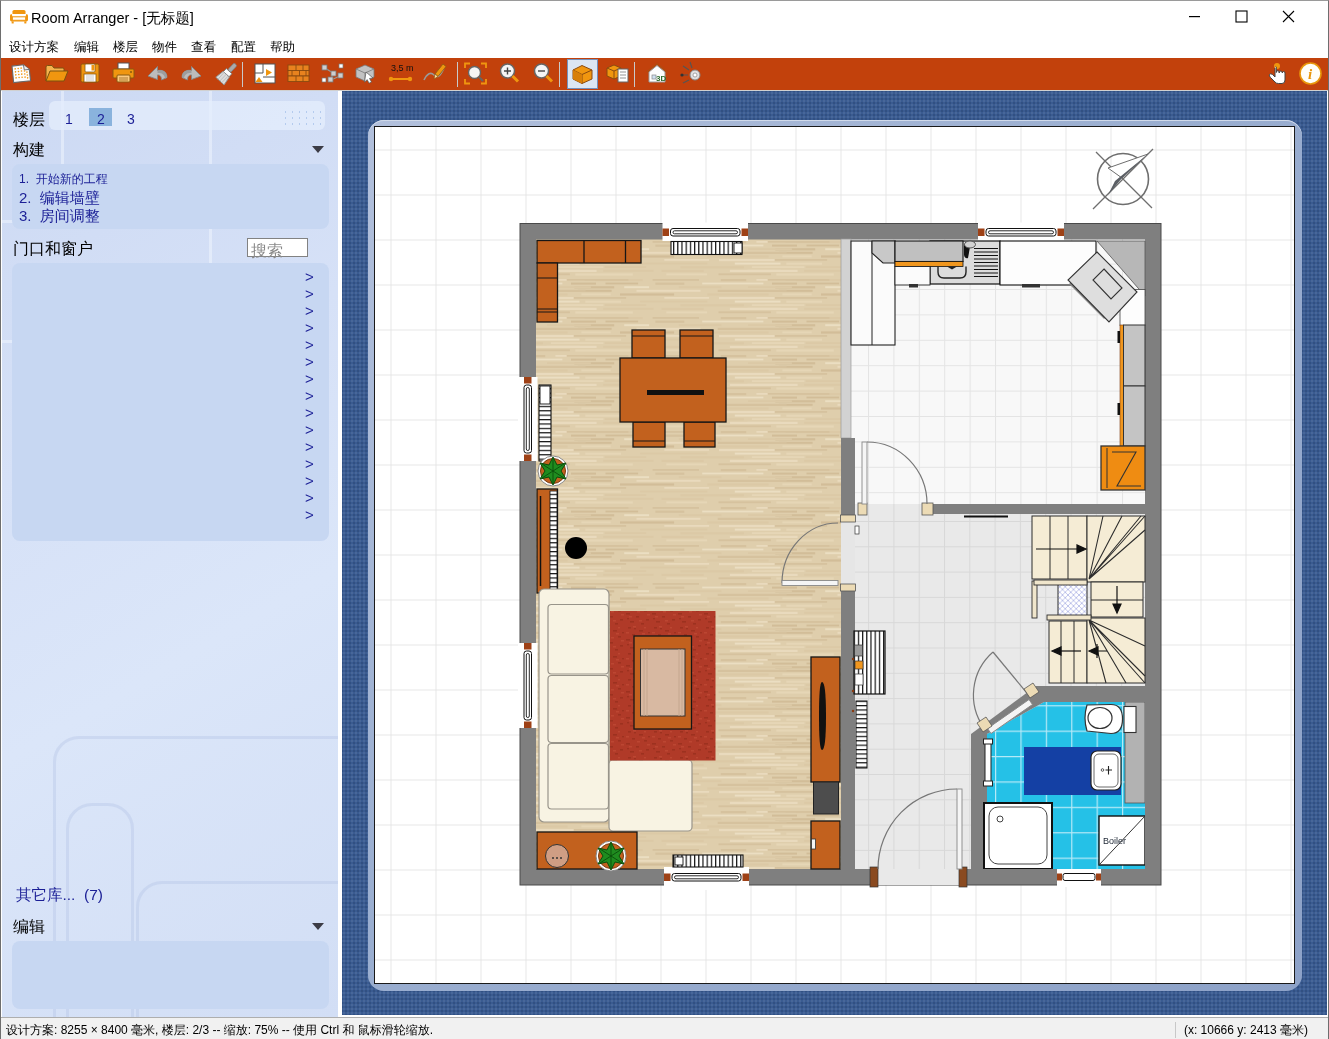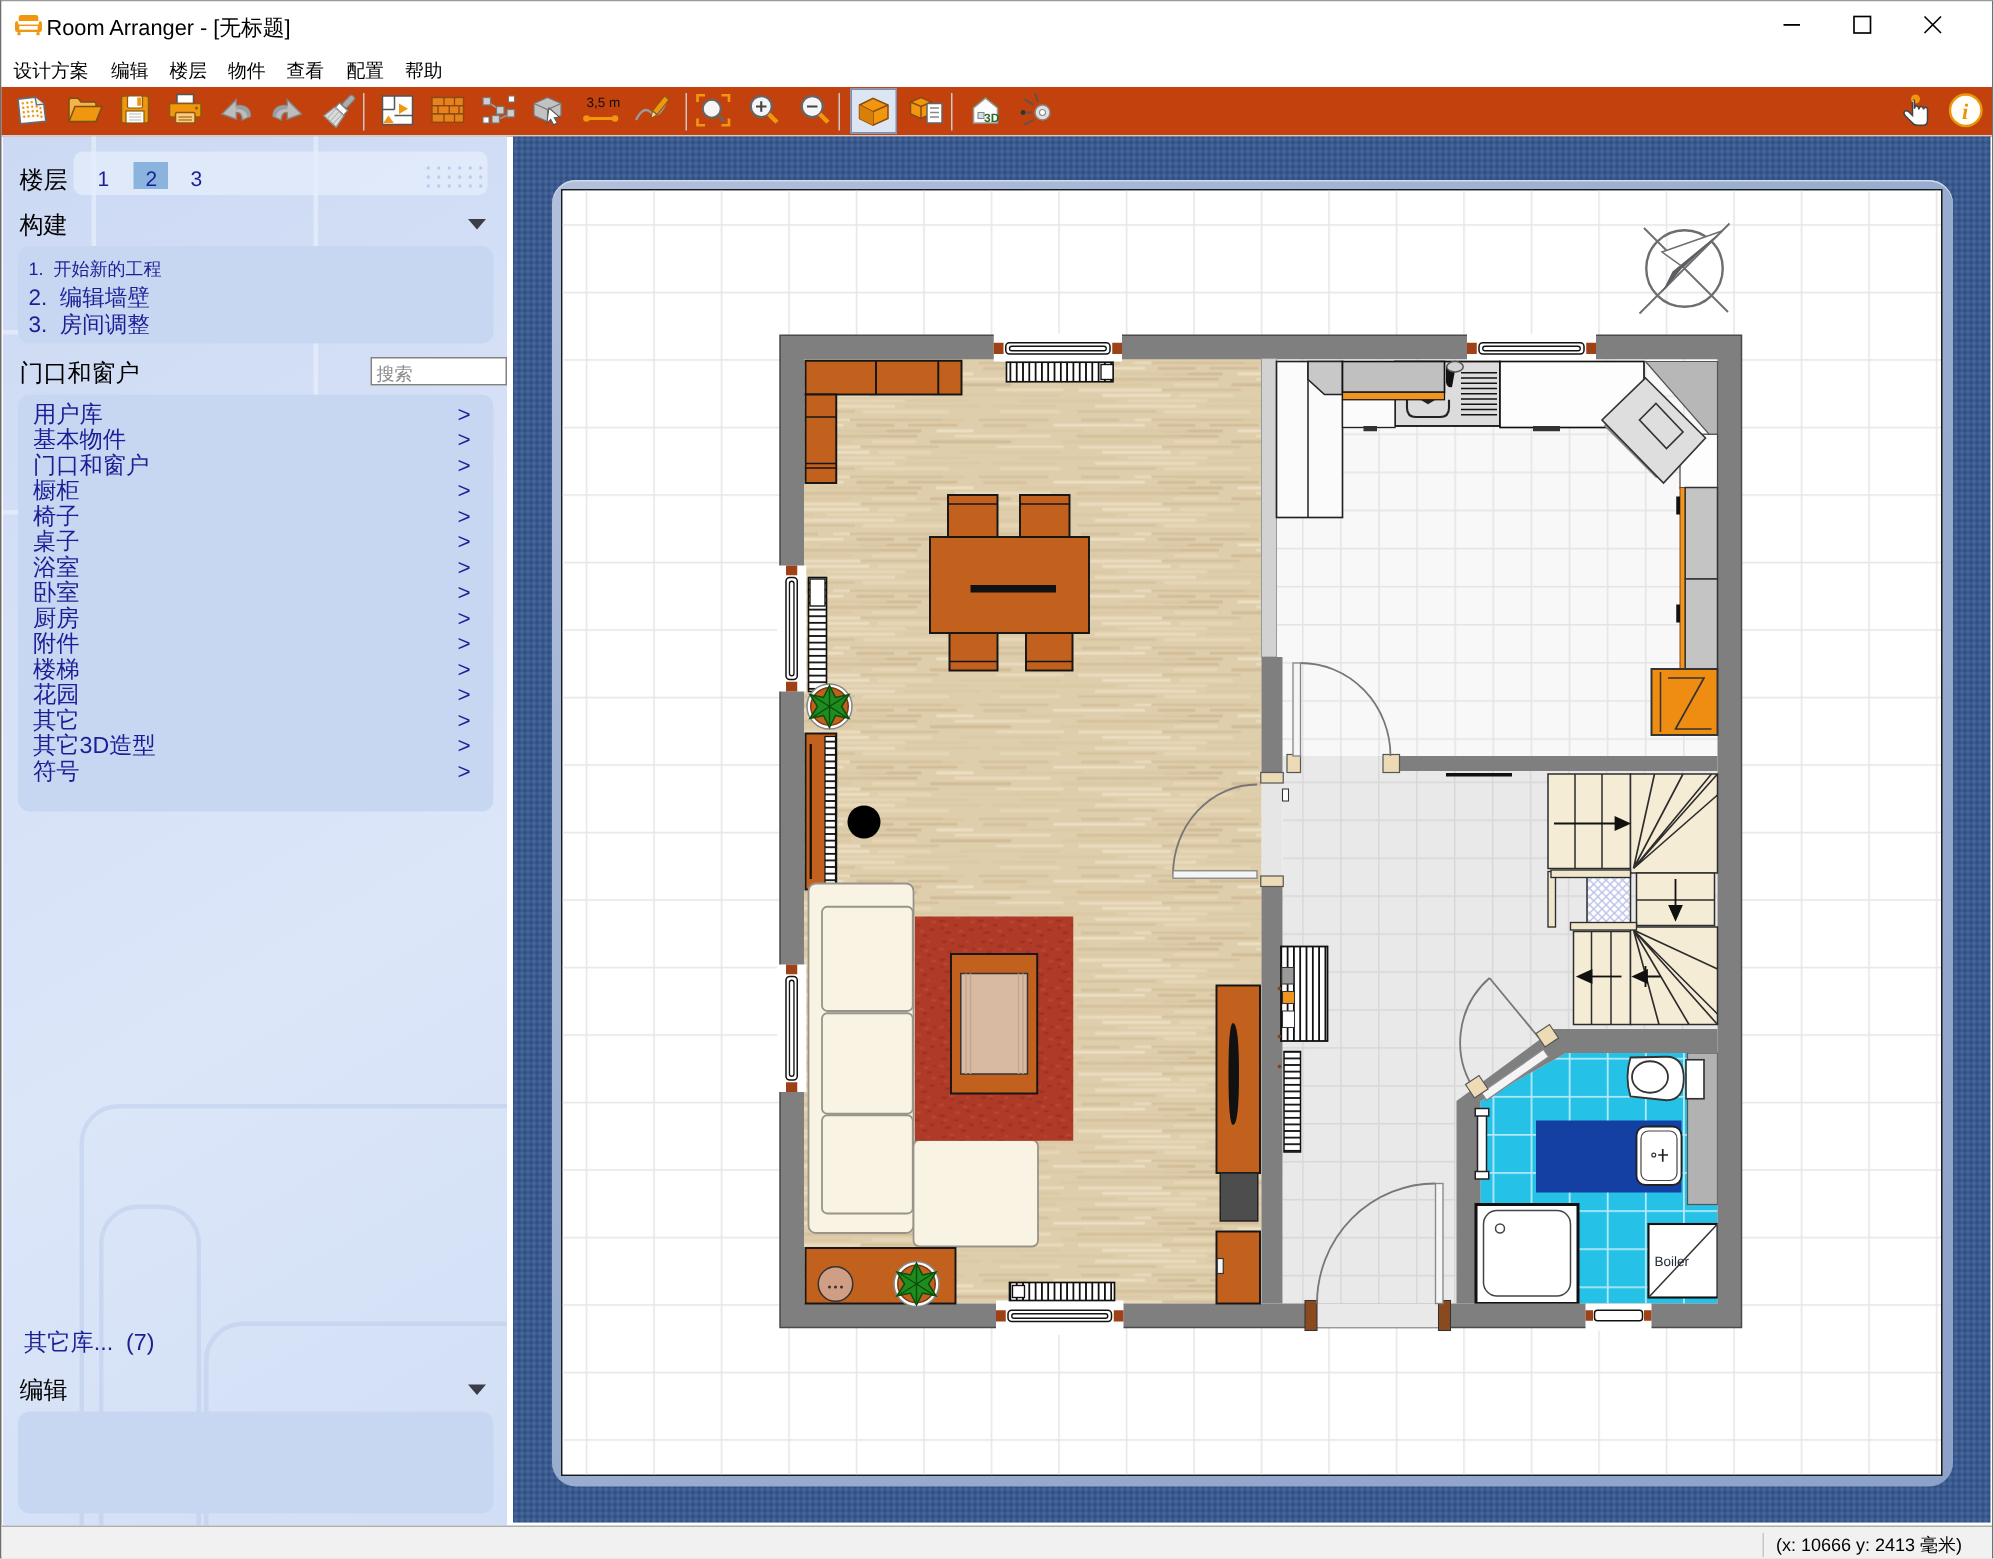--- a/index.html
+++ b/index.html
@@ -235,39 +235,22 @@
     <div style="position:absolute;left:87px;top:17px;width:23px;height:18px;background:#8ab3dd"></div>
     <div class="navy" style="position:absolute;left:95px;top:20px;font-size:14px">2</div>
     <div class="navy" style="position:absolute;left:125px;top:20px;font-size:14px">3</div>
     <div class="hdr" style="left:11px;top:49px">构建</div>
     <div class="tri" style="left:310px;top:55px"></div>
     <div class="pbox" style="top:73px;height:65px"></div>
     <div class="navy" style="position:absolute;left:17px;top:80px;font-size:12px">1.&nbsp;&nbsp;开始新的工程</div>
     <div class="navy" style="position:absolute;left:17px;top:98px;font-size:15px">2.&nbsp;&nbsp;编辑墙壁</div>
     <div class="navy" style="position:absolute;left:17px;top:116px;font-size:15px">3.&nbsp;&nbsp;房间调整</div>
     <div class="hdr" style="left:11px;top:148px">门口和窗户</div>
-    <div style="position:absolute;left:245px;top:147px;width:91px;height:19px;background:#fff;border:1px solid #828282;font-size:12px;color:#8a8a8a;padding:2px 0 0 3px">搜索</div>
+    <div style="position:absolute;left:245px;top:147px;width:61px;height:19px;background:#fff;border:1px solid #828282;font-size:16px;color:#8a8a8a;padding:2px 0 0 3px">搜索</div>
     <div class="pbox" style="top:172px;height:278px"></div>
-    <div id="cats" class="navy" style="position:absolute;left:20px;top:177px;font-size:15.5px;line-height:17px;width:300px">
-      <div>用户库</div>
-        <div>基本物件</div>
-        <div>门口和窗户</div>
-        <div>橱柜</div>
-        <div>椅子</div>
-        <div>桌子</div>
-        <div>浴室</div>
-        <div>卧室</div>
-        <div>厨房</div>
-        <div>附件</div>
-        <div>楼梯</div>
-        <div>花园</div>
-        <div>其它</div>
-        <div>其它3D造型</div>
-        <div>符号</div>
-    </div>
     <div class="navy" style="position:absolute;left:303px;top:177px;font-size:15px;line-height:17px">&gt;<br>&gt;<br>&gt;<br>&gt;<br>&gt;<br>&gt;<br>&gt;<br>&gt;<br>&gt;<br>&gt;<br>&gt;<br>&gt;<br>&gt;<br>&gt;<br>&gt;</div>
     <div class="navy" style="position:absolute;left:14px;top:794px;font-size:15.5px">其它库...&nbsp;&nbsp;(7)</div>
     <div class="hdr" style="left:11px;top:826px">编辑</div>
     <div class="tri" style="left:310px;top:832px"></div>
     <div class="pbox" style="top:850px;height:68px"></div>
   </div>
   <div id="canvas">
     <div id="frame">
         <div id="paper">
       <svg id="plan" width="919" height="856" viewBox="374 126 919 856" style="position:absolute;left:0;top:0">
@@ -640,15 +623,16 @@
         <rect x="1116.5" y="402" width="2.5" height="12" fill="#111"></rect>
         <rect x="1100" y="445" width="44" height="44" fill="#ef8c12" stroke="#333" stroke-width="1.3"></rect>
         <path d="M1106,447 V487" stroke="#333" stroke-width="1" fill="none"></path>
         <path d="M1111,451 H1135 L1116,485 H1140" fill="none" stroke="#333" stroke-width="1.1"></path>
       </g>
       </svg>
     </div>
       </div>
   </div>
   <div id="statusbar">
+    <span id="st-l">设计方案: 8255 × 8400 毫米, 楼层: 2/3 -- 缩放: 75% -- 使用 Ctrl 和 鼠标滑轮缩放.</span>
     <span id="st-r">(x: 10666 y: 2413 毫米)</span>
   </div>
 </div>
 
 </body></html>

